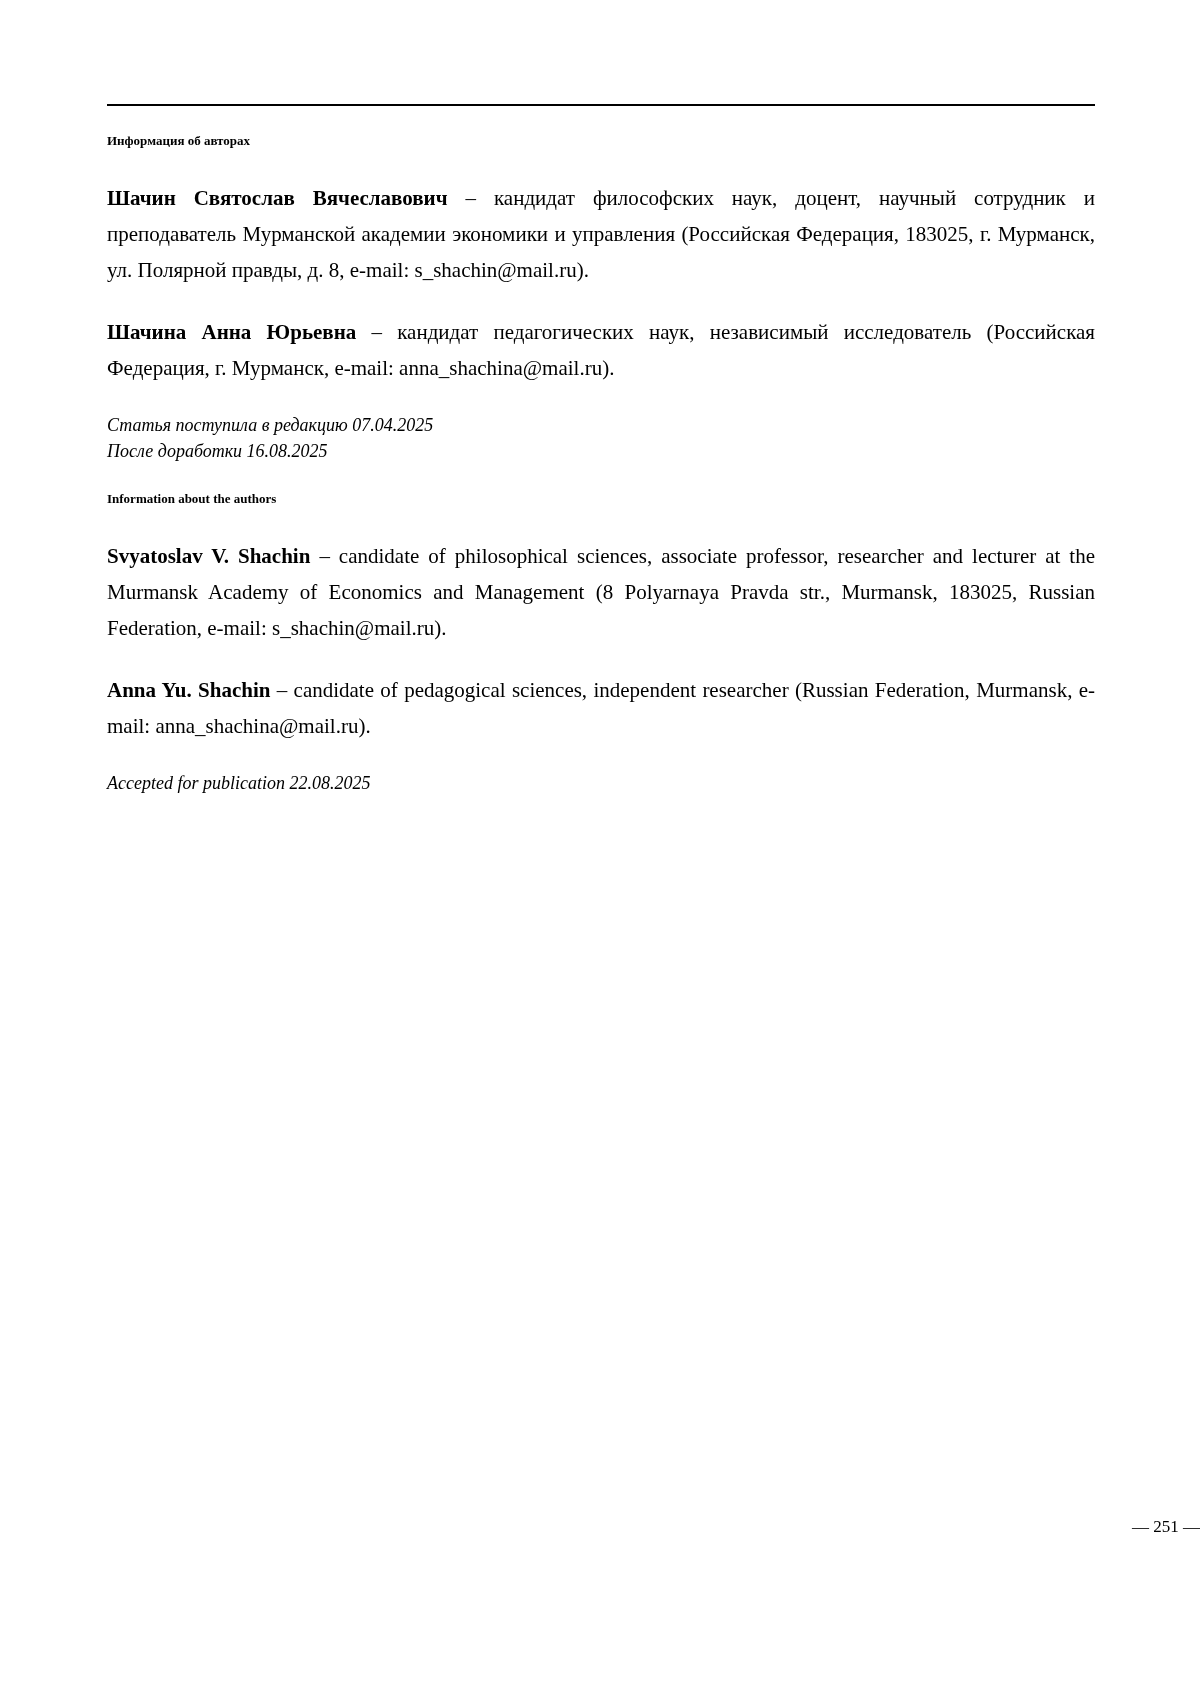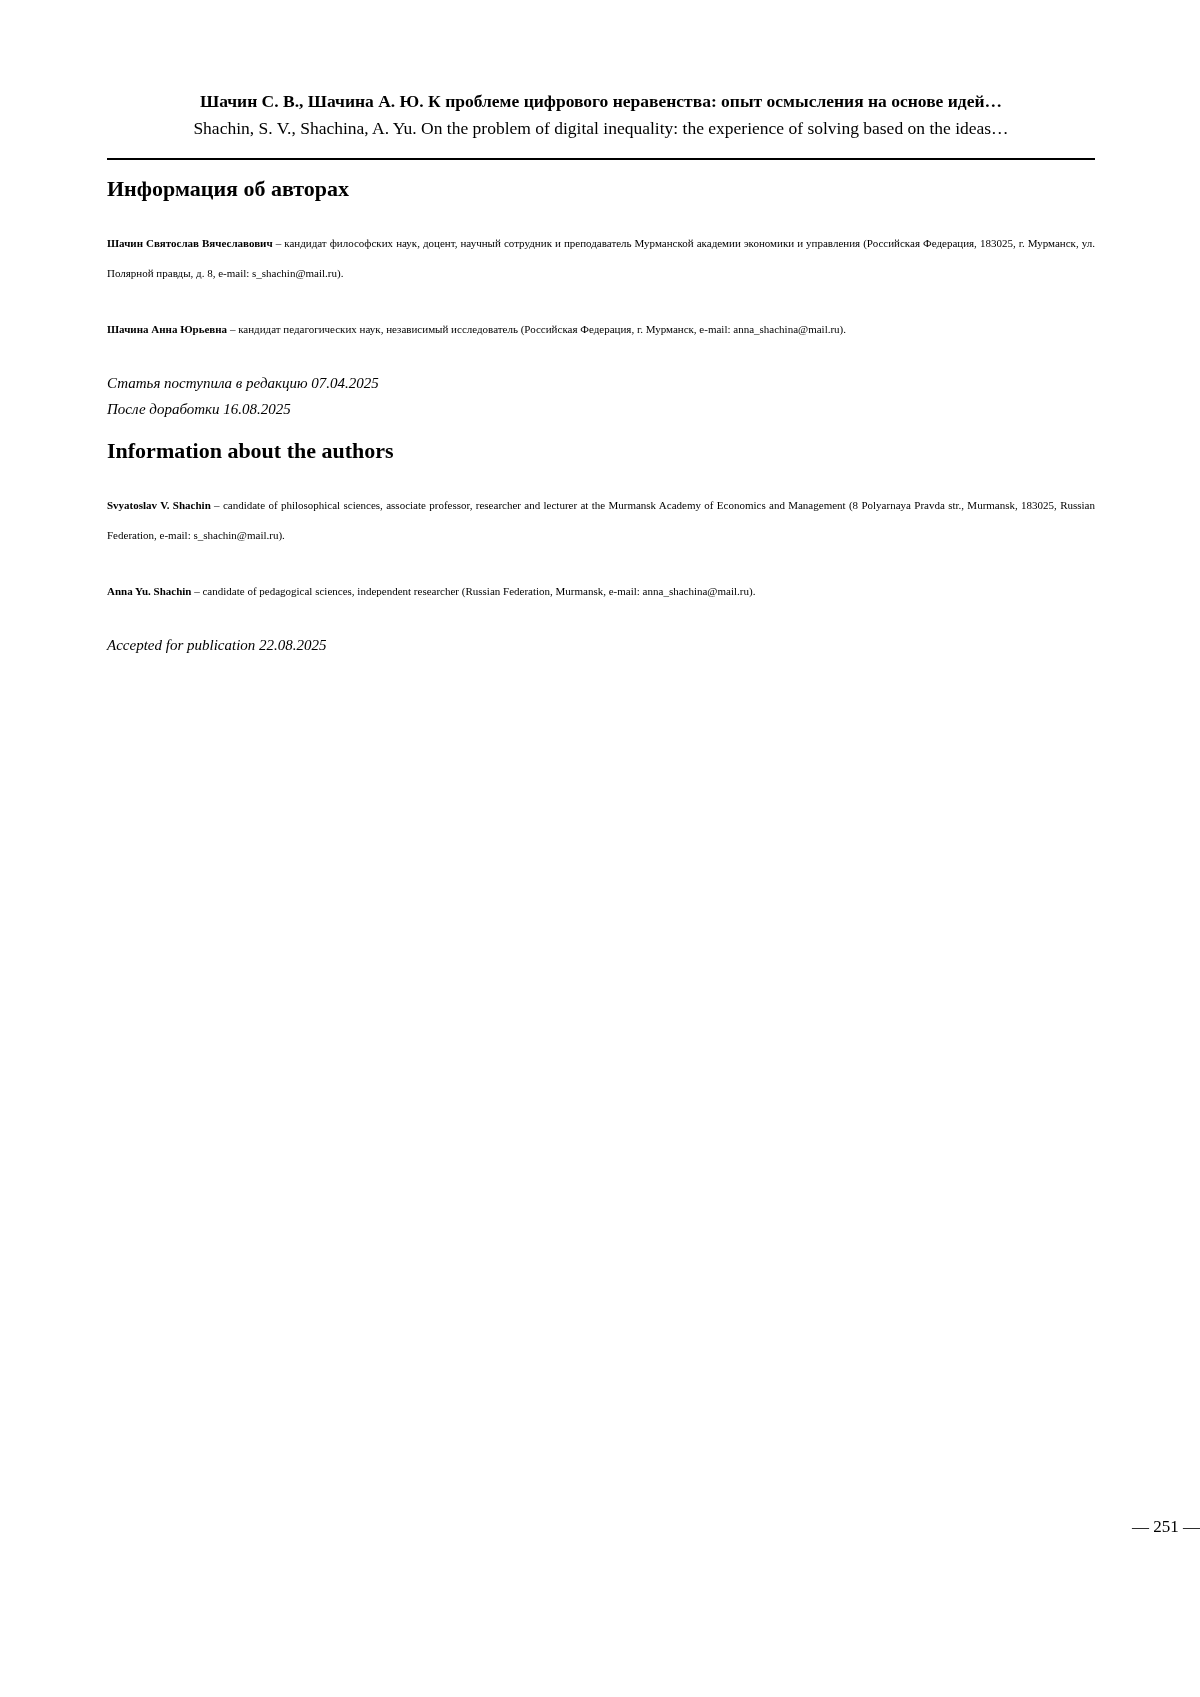--- a/index.html
+++ b/index.html
@@ -27,56 +27,52 @@
     font-weight: bold;
   }
   .rule {
     border: none;
     border-top: 2px solid #000000;
     margin: 16px 0 0 0;
     height: 0;
   }
   .heading {
     font-weight: bold;
-    font-size: 22px;
+    font-size: 13px;
     line-height: 26px;
-    margin-top: 16px;
+    margin-top: 22px;
   }
   .para {
-    font-size: 11px;
-    line-height: 30px;
+    font-size: 21px;
+    line-height: 36px;
     text-align: justify;
     margin: 26px 0 0 0;
   }
   .dates {
     margin-top: 26px;
   }
   .date-line {
     font-style: italic;
-    font-size: 15px;
+    font-size: 18px;
     line-height: 26px;
   }
   .footer {
     position: absolute;
     left: 0;
     bottom: 160px;
     width: 100%;
     text-align: right;
     font-size: 17px;
   }
 </style>
 </head>
 <body>
 
 <div class="page">
 
-  <div class="running-head">
-    <div class="rh-bold">Шачин С. В., Шачина А. Ю. К проблеме цифрового неравенства: опыт осмысления на основе идей…</div>
-    <div>Shachin, S. V., Shachina, A. Yu. On the problem of digital inequality: the experience of solving based on the ideas…</div>
-  </div>
 
   <hr class="rule">
 
   <div class="heading">Информация об авторах</div>
 
   <p class="para"><b>Шачин Святослав Вячеславович</b> <span>– кандидат философских наук, доцент, научный сотрудник и преподаватель Мурманской академии экономики и управления (Российская Федерация, 183025, г. Мурманск, ул. Полярной правды, д. 8, e-mail: s_shachin@mail.ru).</span></p>
 
   <p class="para"><b>Шачина Анна Юрьевна</b> <span>– кандидат педагогических наук, независимый исследователь (Российская Федерация, г. Мурманск, e-mail: anna_shachina@mail.ru).</span></p>
 
   <div class="dates">

